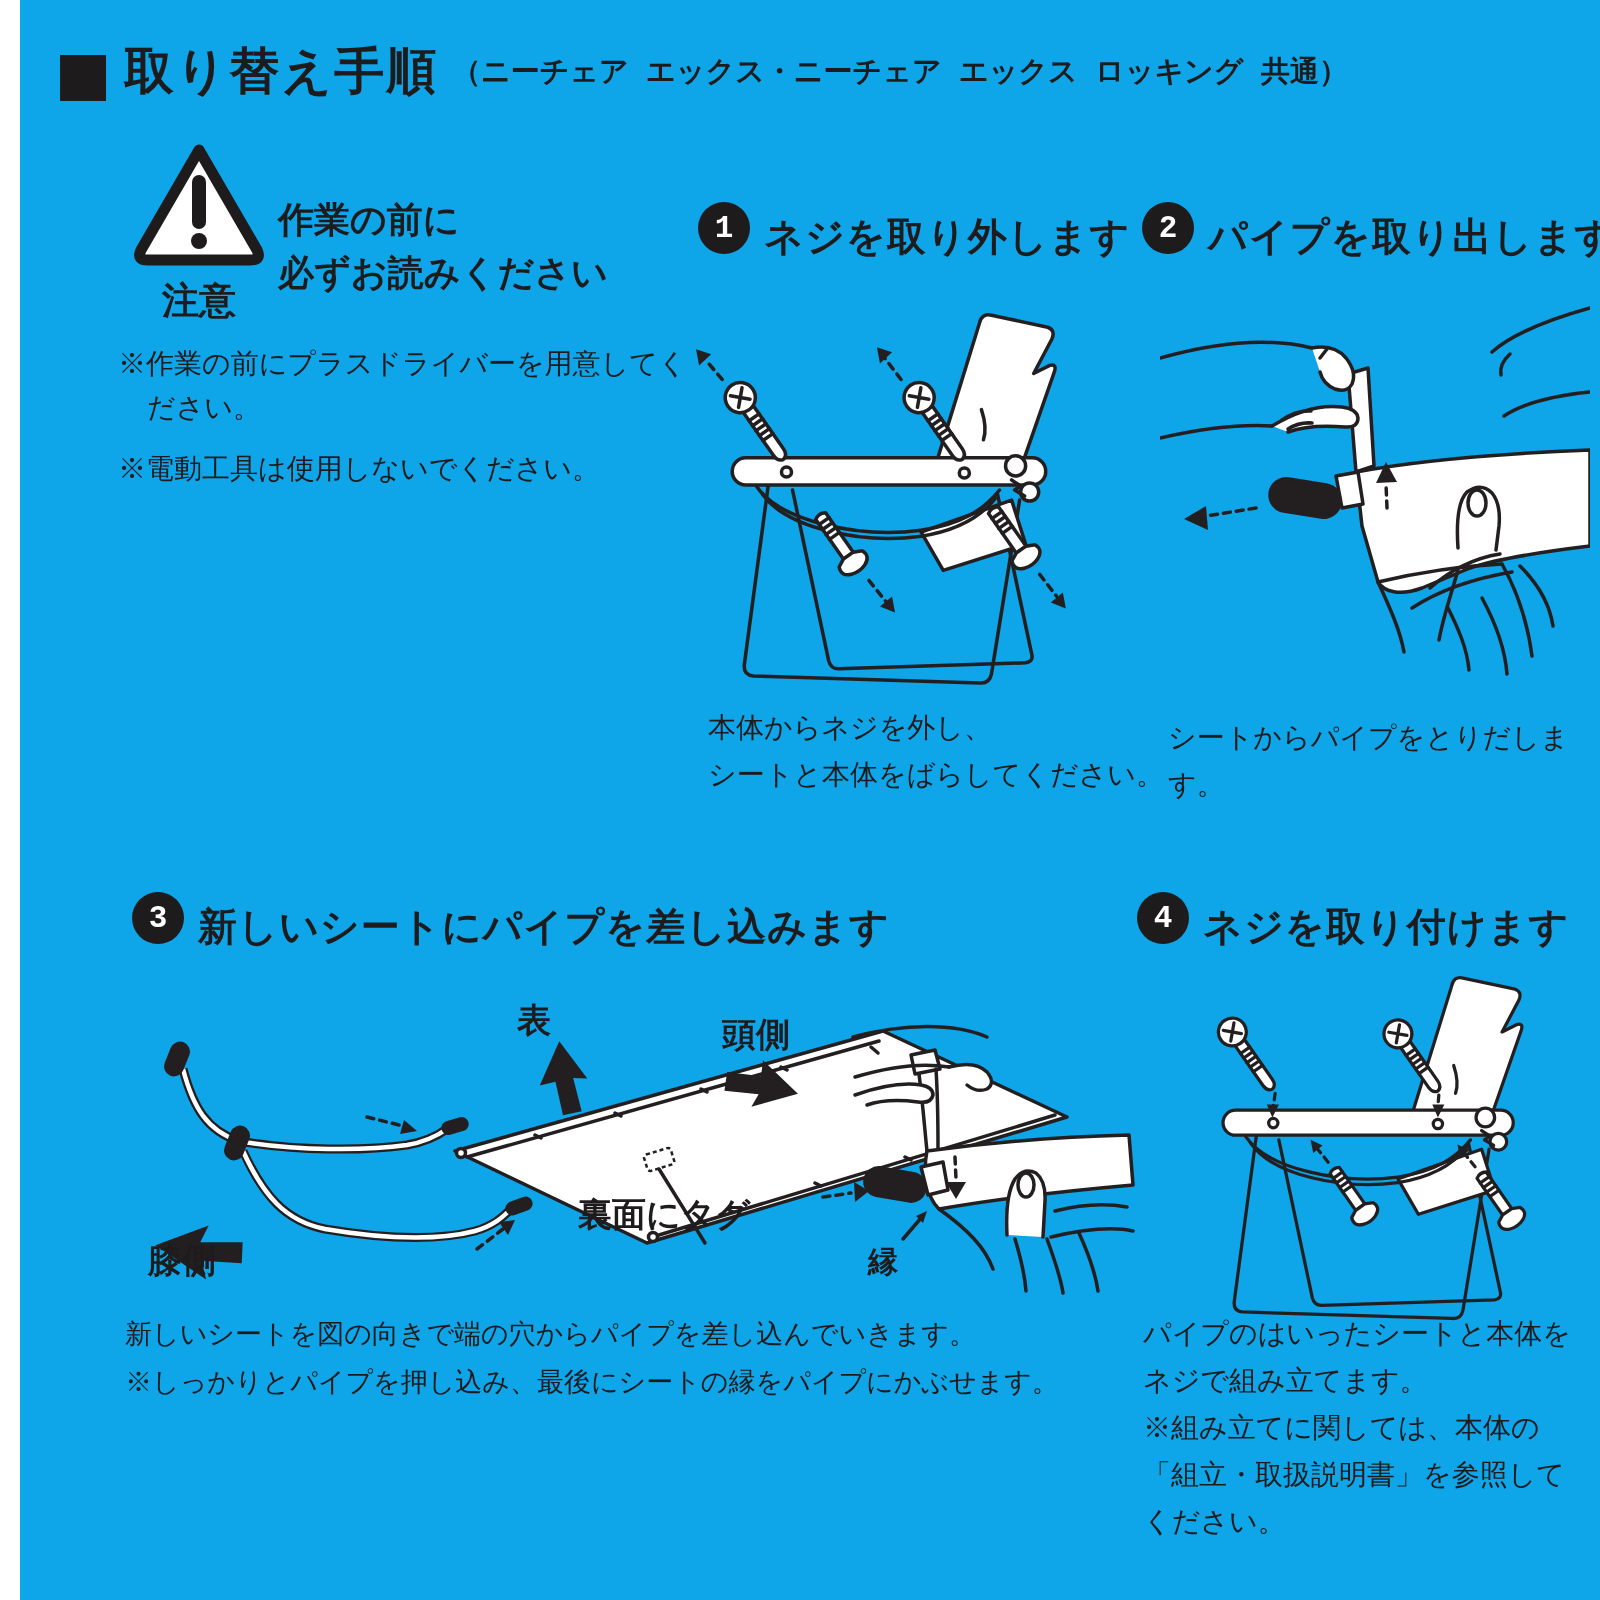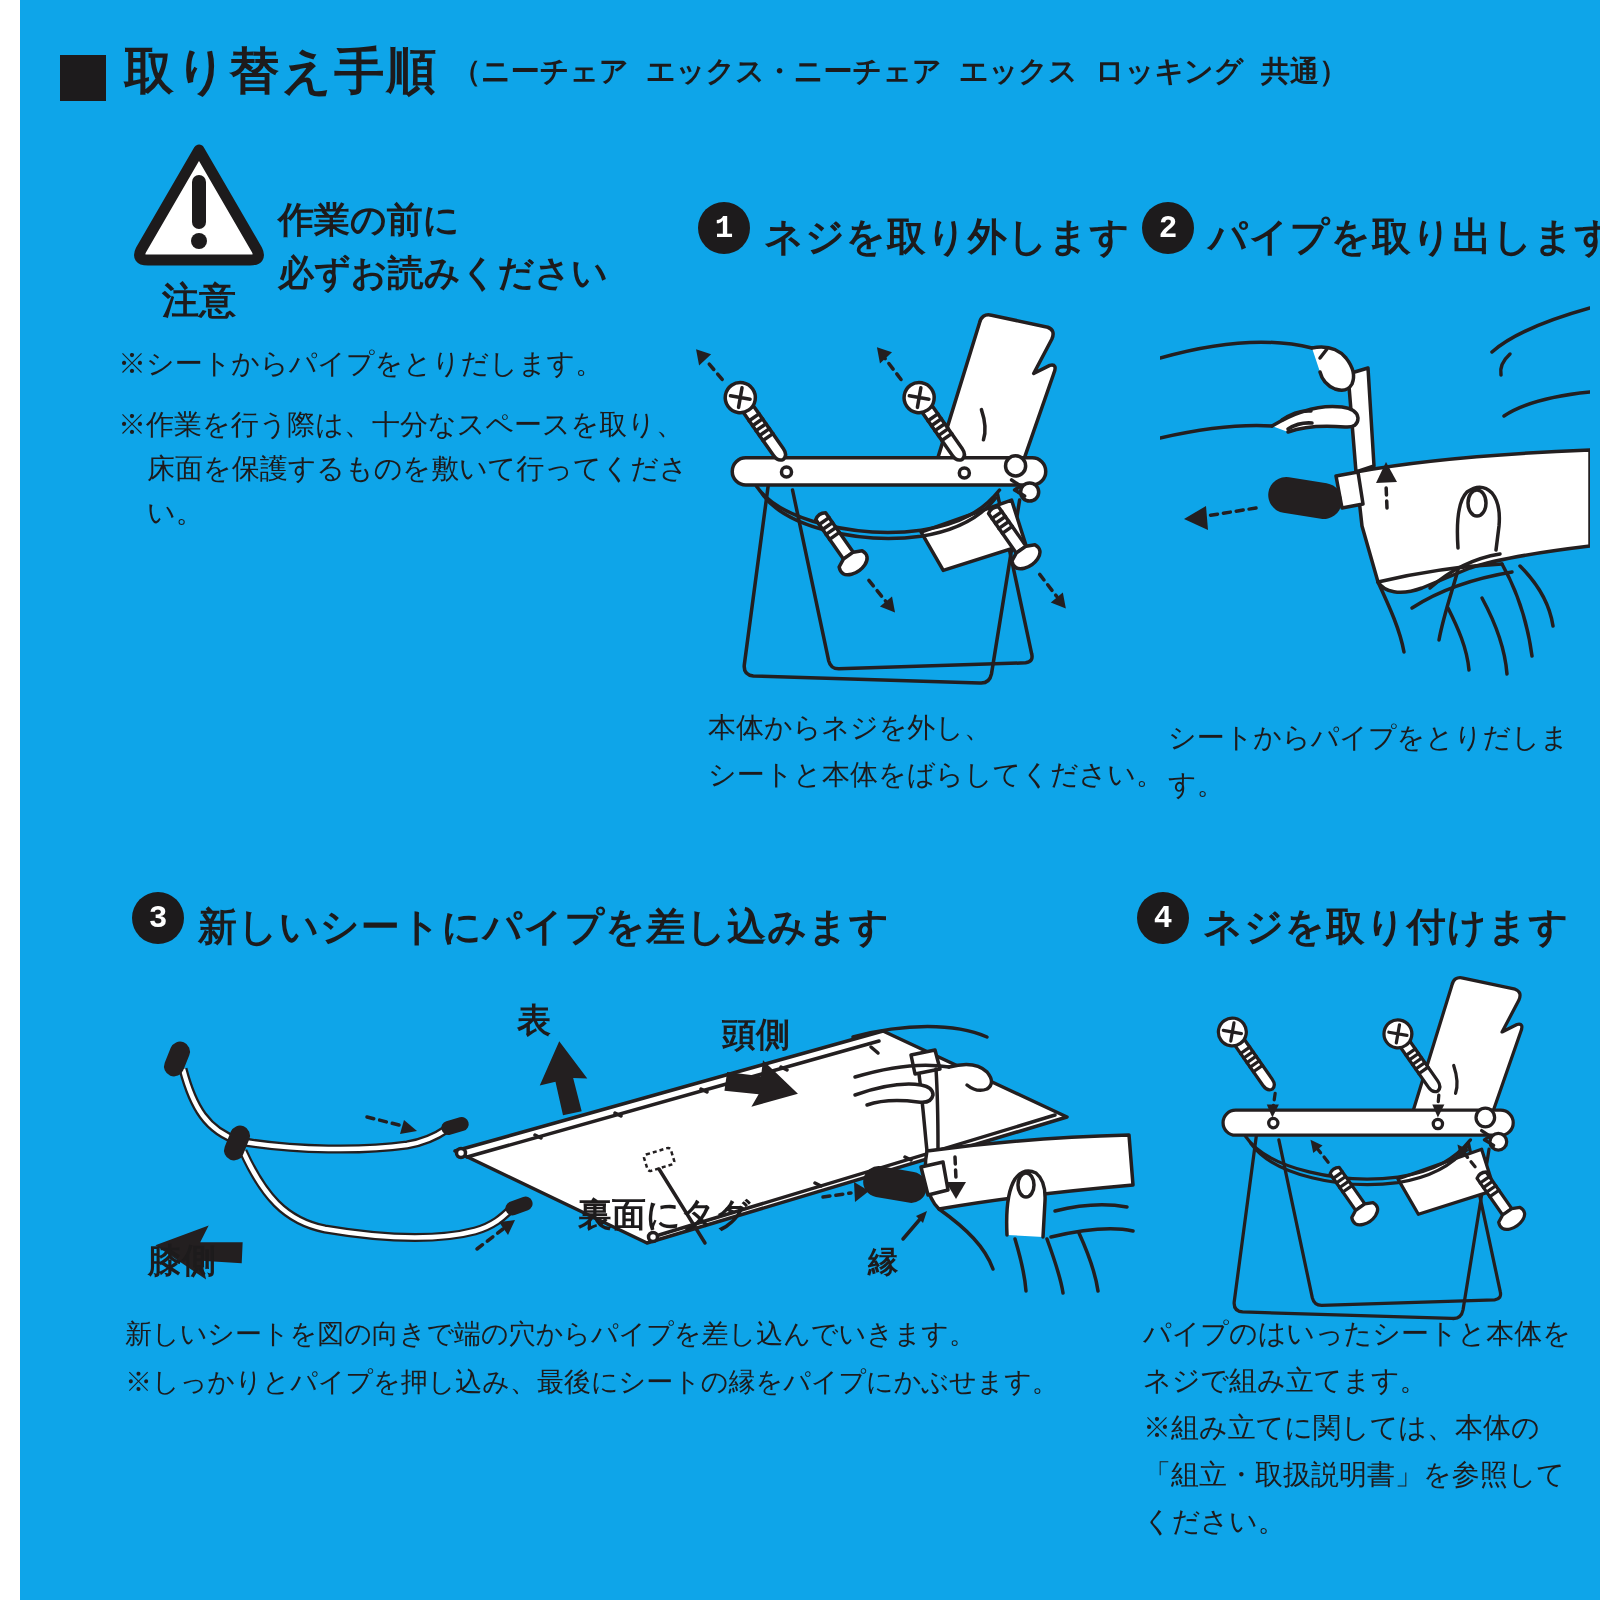--- a/index.html
+++ b/index.html
@@ -79,22 +79,22 @@
       <path d="M67 10 L125 110 Q130 120 118 120 L16 120 Q4 120 9 110 Z" fill="#fff" stroke="#1d1b1c" stroke-width="11" stroke-linejoin="round"></path>
       <path d="M67 42 L67 82" stroke="#1d1b1c" stroke-width="14" stroke-linecap="round" fill="none"></path>
       <circle cx="67" cy="101" r="8" fill="#1d1b1c"></circle>
     </svg>
     <div class="abs warn-label">注意</div>
     <div class="abs warn-head">
       <span>作業の前に</span><br>
       <span>必ずお読みください</span>
     </div>
     <div class="abs warn-notes">
-      <p>※シートからパイプをとりだします。</p>
-      <p>※作業を行う際は、十分なスペースを取り、床面を保護するものを敷いて行ってください。</p>
+      <p>※作業の前にプラスドライバーを用意してください。</p>
+      <p>※電動工具は使用しないでください。</p>
     </div>
   </section>
 
   <section>
     <div class="abs badge" style="left:678px;top:202px;">1</div>
     <div class="abs stitle" style="left:744px;top:210px;">ネジを取り外します</div>
     <svg class="abs" style="left:660px;top:286px;" width="422" height="404" viewBox="0 0 420 400">
       <use href="#chair-base"></use>
       <use href="#screw-a" transform="translate(60,110) rotate(-35)"></use>
       <use href="#screw-a" transform="translate(238,110) rotate(-35)"></use>

